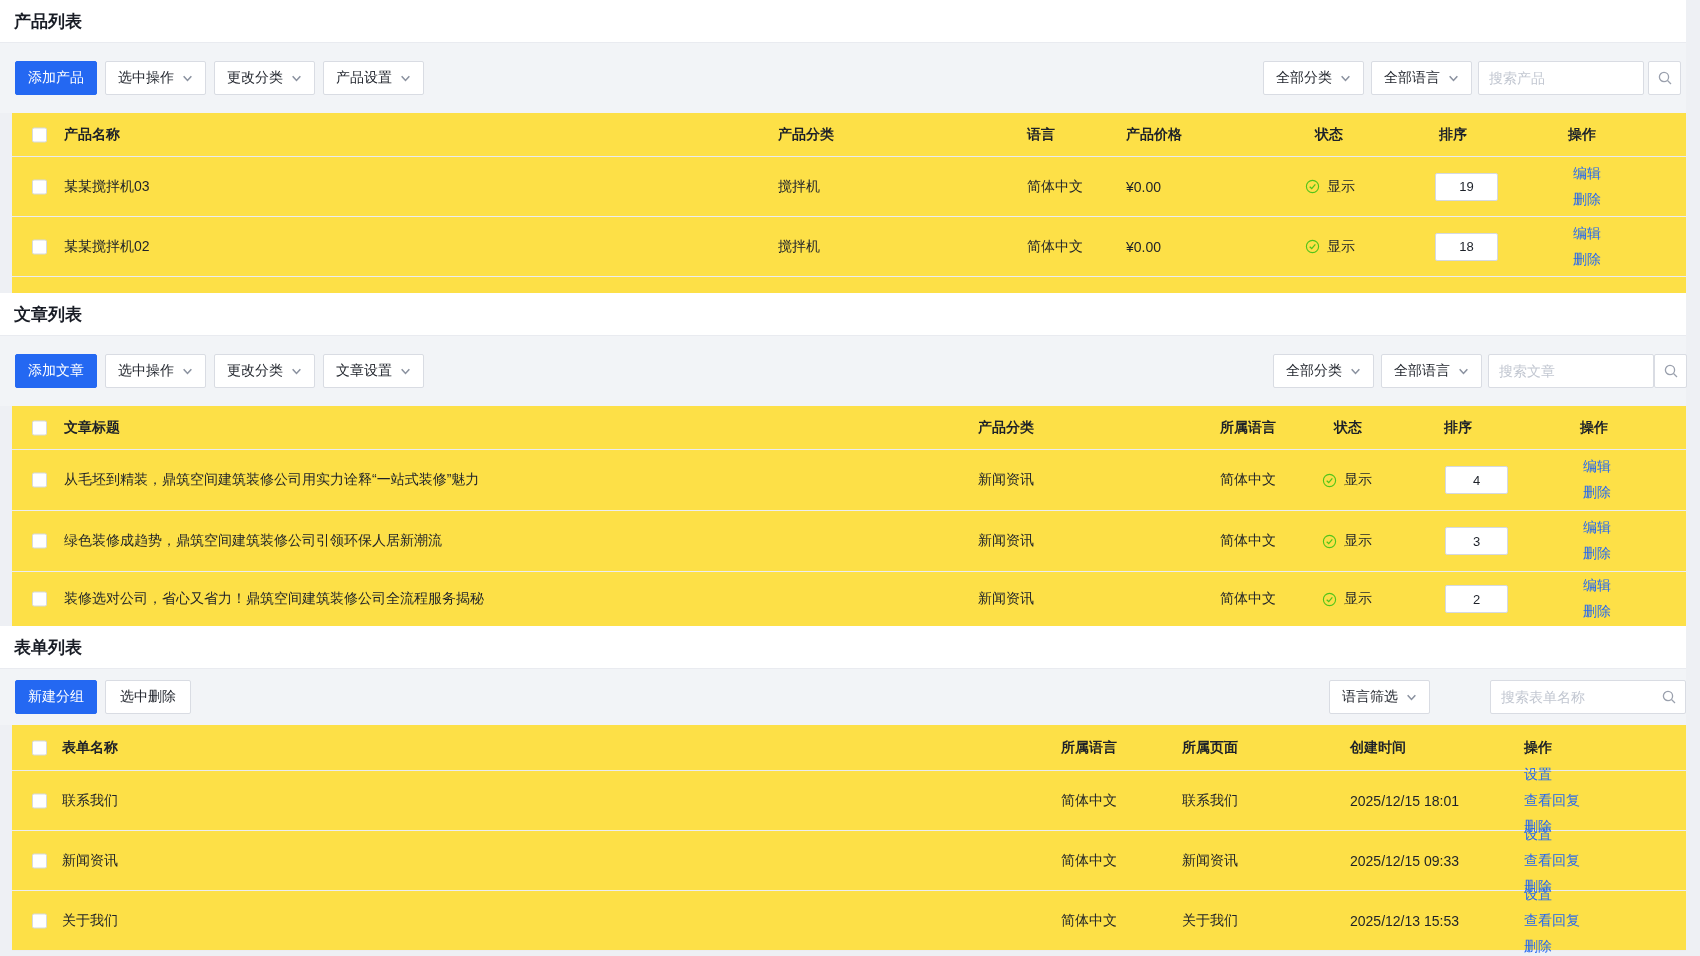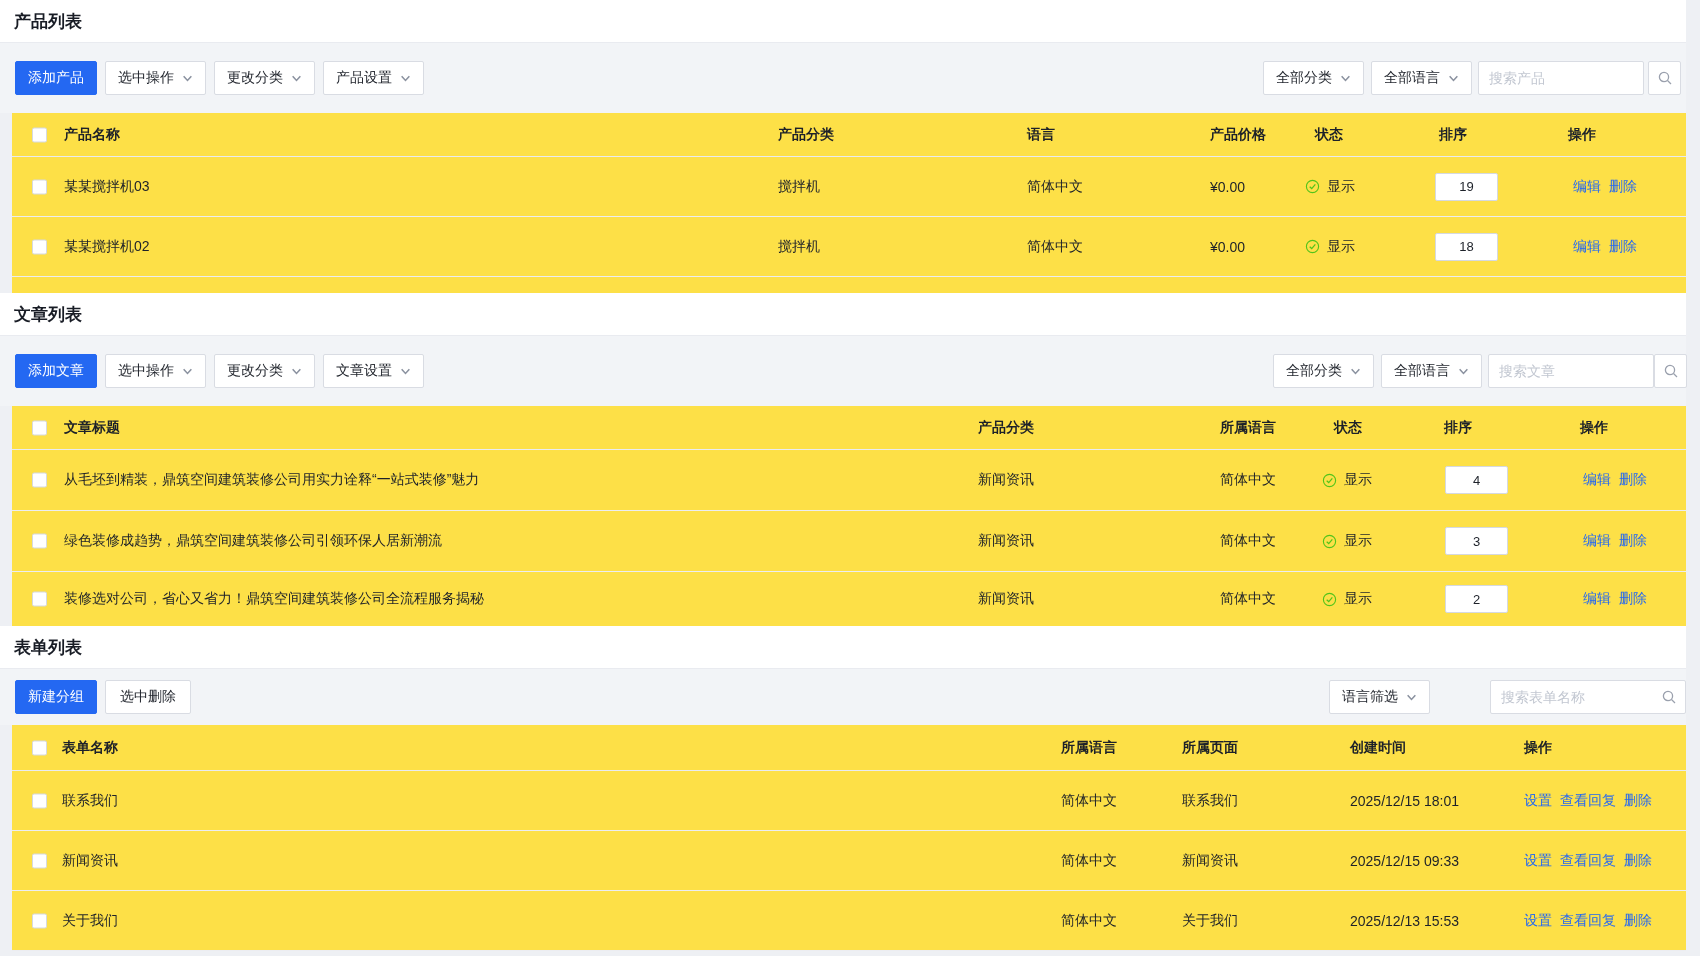--- a/index.html
+++ b/index.html
@@ -34,24 +34,24 @@
   .trow { position:relative; border-bottom:1px solid #ecedf1; }
   .r60 { height:60px; } .r61 { height:61px;text-decoration:underline; }
   .r54 { height:54px; border-bottom:none; }
   .card-pad { height:16px; }
 
   .cell { position:absolute; top:50%; transform:translateY(-50%); white-space:nowrap; }
   .cb { position:absolute; left:20px; top:50%; transform:translateY(-50%); width:15px; height:15px; background:#fff; border:1px solid #d5d9e0; border-radius:2px; cursor:pointer; }
   .sortbox { position:absolute; top:50%; transform:translateY(-50%); width:63px; height:28px; border:1px solid #d5d9e0; border-radius:2px; text-align:center; font-size:13px; color:#1d2129; background:#fff; font-family:inherit; outline:none; }
   .status { display:flex; align-items:center; gap:7px; }
   .link { color:#2468f2; cursor:pointer; }
-  .acts { display:flex; gap:8px; }
+  .acts { display:flex; gap:8px;flex-direction:column; }
 
   
-  .s1-c-name{left:52px} .s1-c-cat{left:766px} .s1-c-lang{left:1015px} .s1-c-price{left:1198px}
+  .s1-c-name{left:52px} .s1-c-cat{left:766px} .s1-c-lang{left:1015px} .s1-c-price{left:1114px}
   .s1-h-status{left:1303px} .s1-c-status{left:1293px} .s1-h-sort{left:1427px} .s1-c-sort{left:1423px}
   .s1-h-act{left:1556px} .s1-c-act{left:1561px}
   
   .s2-c-title{left:52px} .s2-c-cat{left:966px} .s2-c-lang{left:1208px}
   .s2-h-status{left:1322px} .s2-c-status{left:1310px} .s2-h-sort{left:1432px} .s2-c-sort{left:1433px}
   .s2-h-act{left:1568px} .s2-c-act{left:1571px}
   
   .s3-c-name{left:50px} .s3-c-lang{left:1049px} .s3-c-page{left:1170px} .s3-c-created{left:1338px} .s3-c-act{left:1512px}
   
   .p-f1{left:1263px} .p-f2{left:1371px} .p-search{left:1478px;width:166px} .p-sbtn{left:1648px}

